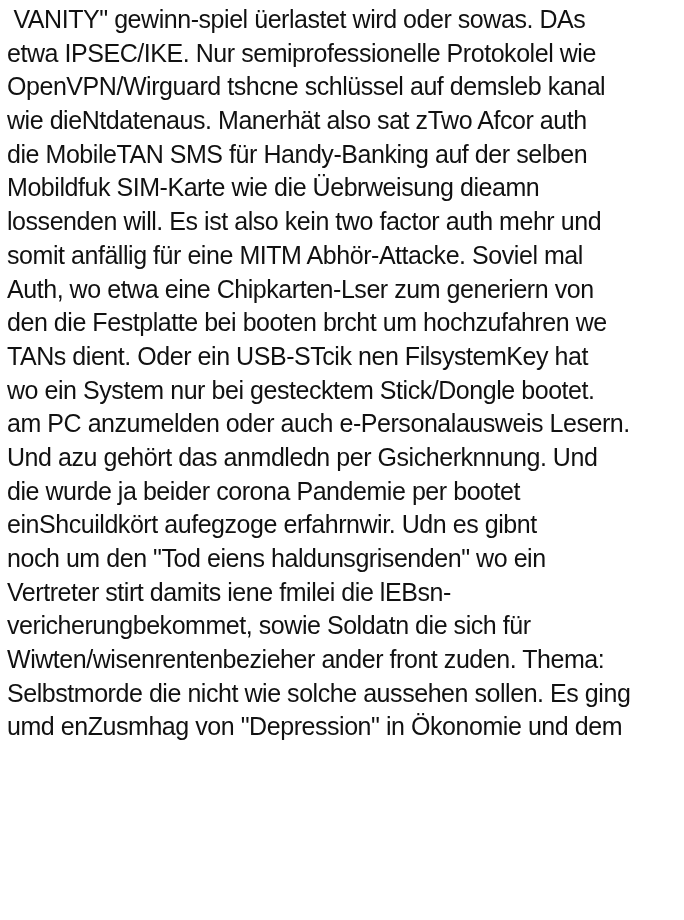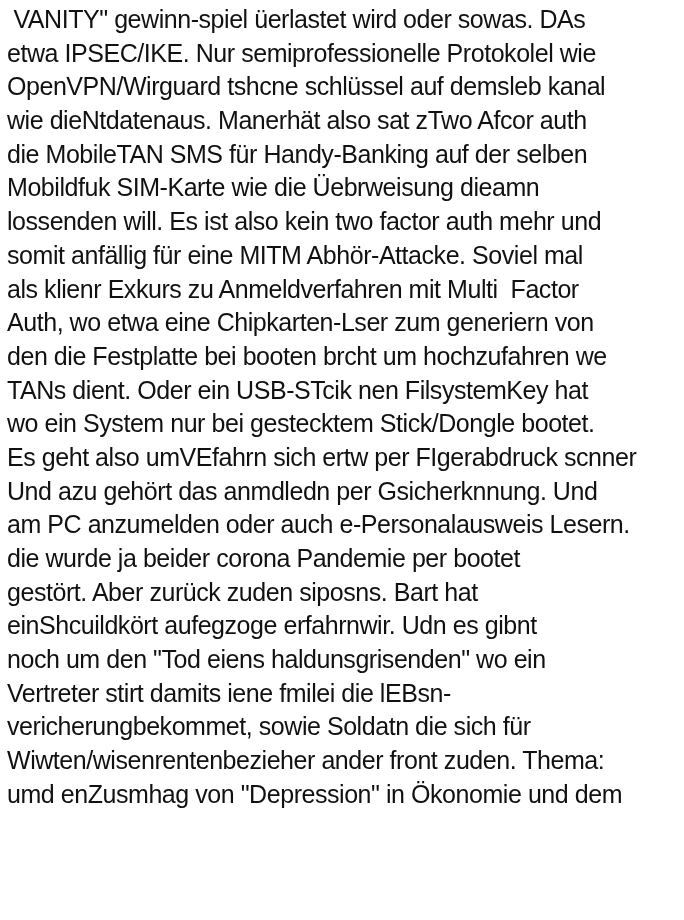--- a/index.html
+++ b/index.html
@@ -33,29 +33,27 @@
 
 <div class="text-block" style="color: rgb(17, 17, 17);">
     <div class="text-line"> VANITY" gewinn-spiel üerlastet wird oder sowas. DAs</div>
     <div class="text-line">etwa IPSEC/IKE. Nur semiprofessionelle Protokolel wie</div>
     <div class="text-line">OpenVPN/Wirguard tshcne schlüssel auf demsleb kanal</div>
     <div class="text-line">wie dieNtdatenaus. Manerhät also sat zTwo Afcor auth</div>
     <div class="text-line">die MobileTAN SMS für Handy-Banking auf der selben</div>
     <div class="text-line">Mobildfuk SIM-Karte wie die Üebrweisung dieamn</div>
     <div class="text-line">lossenden will. Es ist also kein two factor auth mehr und</div>
     <div class="text-line">somit anfällig für eine MITM Abhör-Attacke. Soviel mal</div>
-    <div class="text-line">als klienr Exkurs zu Anmeldverfahren mit Multi  Factor</div>
     <div class="text-line">Auth, wo etwa eine Chipkarten-Lser zum generiern von</div>
     <div class="text-line">den die Festplatte bei booten brcht um hochzufahren we</div>
     <div class="text-line">TANs dient. Oder ein USB-STcik nen FilsystemKey hat</div>
     <div class="text-line">wo ein System nur bei gestecktem Stick/Dongle bootet.</div>
-    <div class="text-line">Es geht also umVEfahrn sich ertw per FIgerabdruck scnner</div>
+    <div class="text-line">am PC anzumelden oder auch e-Personalausweis Lesern.</div>
     <div class="text-line">Und azu gehört das anmdledn per Gsicherknnung. Und</div>
-    <div class="text-line">am PC anzumelden oder auch e-Personalausweis Lesern.</div>
     <div class="text-line">die wurde ja beider corona Pandemie per bootet</div>
-    <div class="text-line">gestört. Aber zurück zuden siposns. Bart hat</div>
     <div class="text-line">einShcuildkört aufegzoge erfahrnwir. Udn es gibnt</div>
     <div class="text-line">noch um den "Tod eiens haldunsgrisenden" wo ein</div>
     <div class="text-line">Vertreter stirt damits iene fmilei die lEBsn-</div>
     <div class="text-line">vericherungbekommet, sowie Soldatn die sich für</div>
     <div class="text-line">Wiwten/wisenrentenbezieher ander front zuden. Thema:</div>
+    <div class="text-line">Selbstmorde die nicht wie solche aussehen sollen. Es ging</div>
     <div class="text-line">umd enZusmhag von "Depression" in Ökonomie und dem</div>
   </div>
 
 </body></html>

